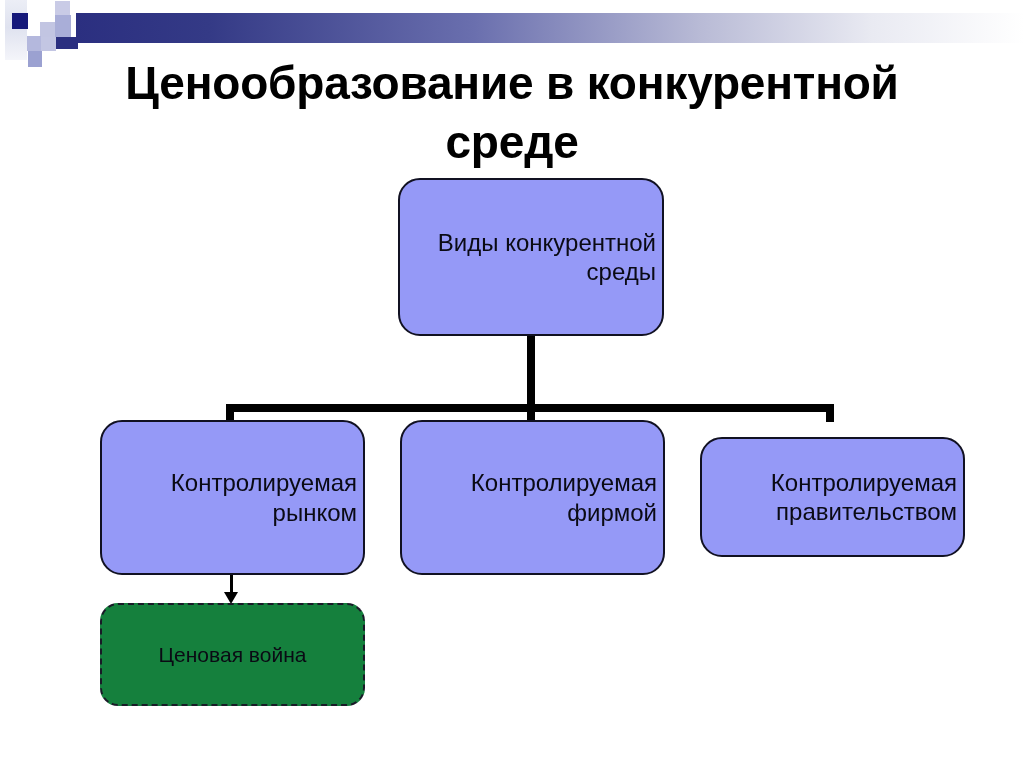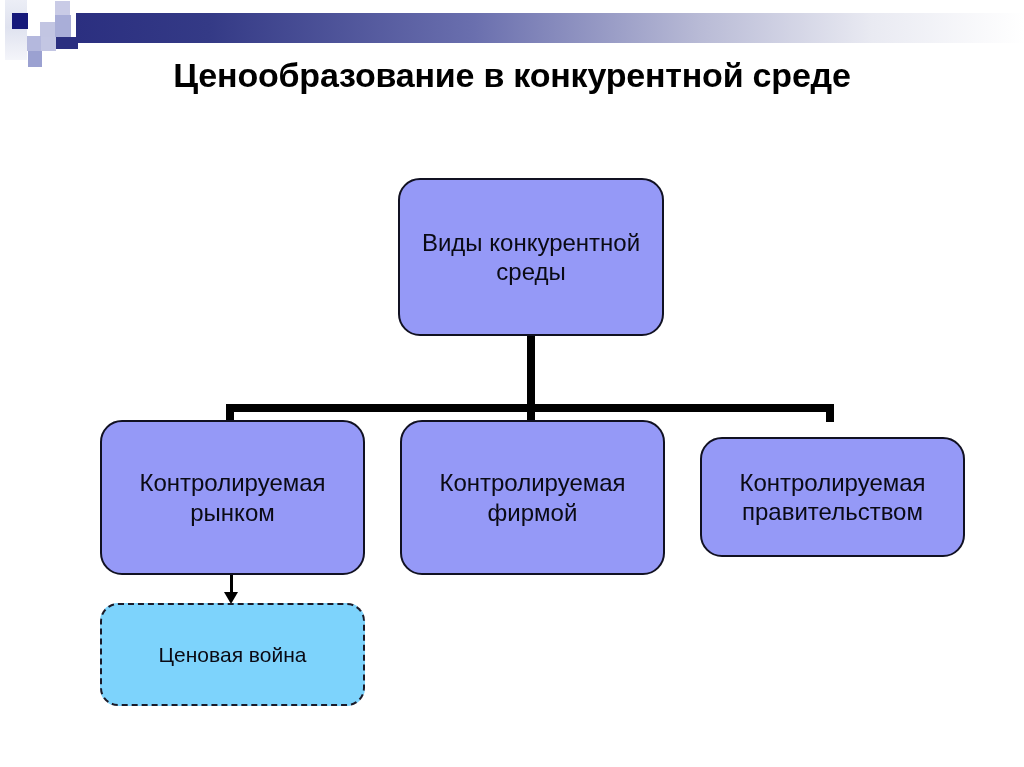--- a/index.html
+++ b/index.html
@@ -55,21 +55,21 @@
   .sq-lav-f { left: 41px; top: 37px; width: 15px; height: 14px; background: #c3c6e3; }
   .sq-navy-b { left: 56px; top: 37px; width: 22px; height: 12px; background: #2b2f80; }
 
   
   #slide-title {
     position: absolute;
     left: 112px;
     top: 54px;
     width: 800px;
     text-align: center;
-    font-size: 34px;
+    font-size: 46px;
     font-weight: bold;
     line-height: 1.28;
     color: #000000;
     letter-spacing: -0.2px;
   }
 
   
   #diagram {
     position: absolute;
     left: 0;
@@ -89,34 +89,34 @@
     z-index: 3;
   }
   .node-solid {
     background: #9599f7;
     border: 2px solid #111122;
     border-radius: 22px;
     font-size: 24px;
     line-height: 1.22;
   }
   .node-dashed {
-    background: #7dd3fc;
+    background: #15803d;
     border: 2px dashed #1a1a28;
     border-radius: 18px;
     font-size: 21px;
     line-height: 1.2;
   }
 
   #node-root   { left: 398px; top: 178px; width: 266px; height: 158px; }
   #node-market { left: 100px; top: 420px; width: 265px; height: 155px; }
   #node-firm   { left: 400px; top: 420px; width: 265px; height: 155px; }
   #node-gov    { left: 700px; top: 420px; width: 265px; height: 120px; margin-top: 17px; }
   #node-war    { left: 100px; top: 603px; width: 265px; height: 103px; }
 
-  .node-text { display: block; padding: 0 6px; }
+  .node-text { display: block; padding: 0 6px; text-align: right; }
 
   
   .conn {
     position: absolute;
     background: #000000;
     z-index: 1;
   }
   #conn-stem     { left: 527px; top: 336px; width: 8px;   height: 72px; }
   #conn-bar      { left: 226px; top: 404px; width: 608px; height: 8px; }
   #conn-drop-l   { left: 226px; top: 404px; width: 8px;   height: 18px; }

